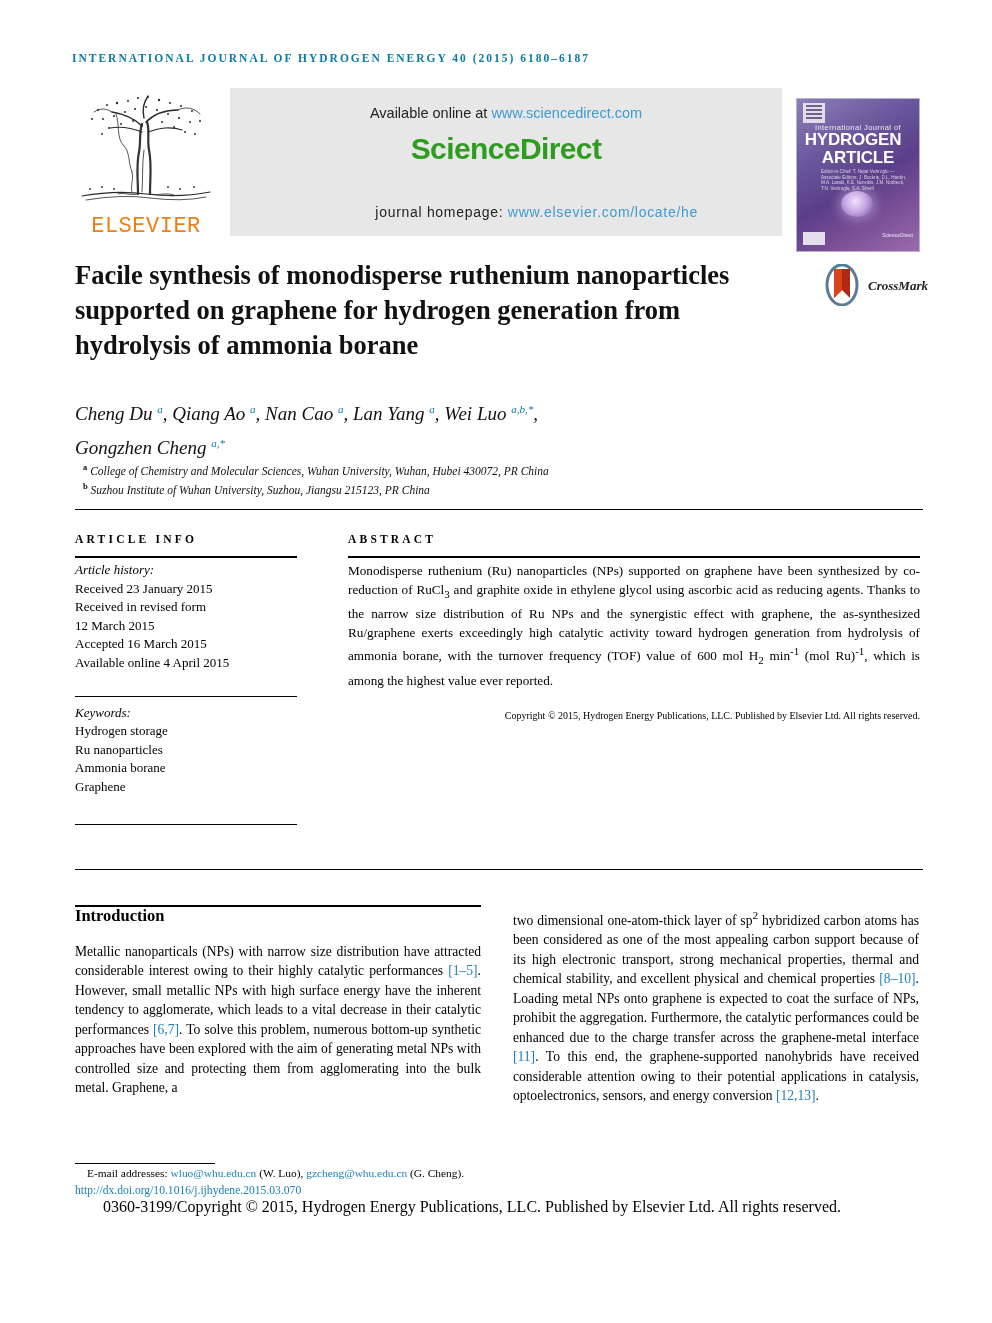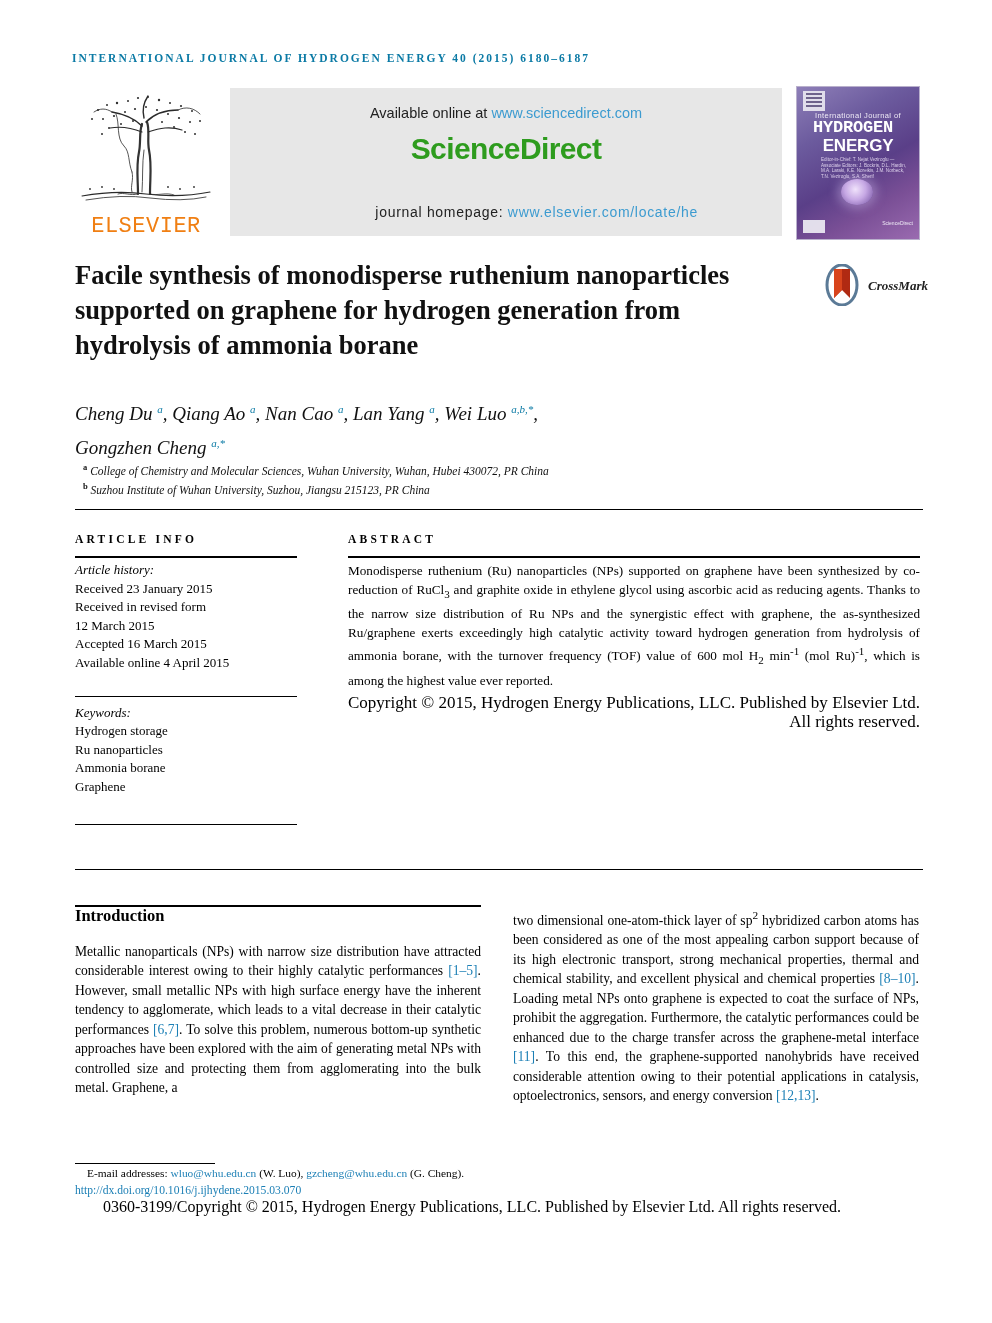--- a/index.html
+++ b/index.html
@@ -90,21 +90,21 @@
     width: 468px; text-align: right;
     font-family: "Liberation Sans", sans-serif;
     font-size: 14px;
     color: #222;
     letter-spacing: 0.7px;
   }
   .sd-line3 .url { color: #3c9bd0; }
 
   .cover {
     position: absolute;
-    right: 0; top: 0;
+    right: 0; top: 12px;
     width: 122px; height: 152px;
     background: linear-gradient(150deg,#8e7fb8 0%, #6c5b9e 28%, #5a3f88 55%, #7a4f96 75%, #9a6bb0 100%);
     border: 1px solid #b9b0cc;
     overflow: hidden;
   }
   .cover-head {
     position: absolute; left: 6px; top: 4px;
     width: 22px; height: 20px;
     background: #f2f0f6; opacity: .85;
   }
@@ -113,21 +113,21 @@
   }
   .cover-t1 {
     position: absolute; left: 0; top: 24px; width: 122px;
     text-align: center; color: #efeaf6;
     font-family: "Liberation Sans", sans-serif;
     font-size: 7.5px; letter-spacing: .4px;
   }
   .cover-t2 {
     position: absolute; left: 0; top: 32px; width: 112px;
     text-align: center; color: #ffffff;
-    font-family: Liberation Mono, monospace;
+    font-family: Liberation Sans, sans-serif;
     font-weight: bold; font-size: 17px; line-height: 17px;
     letter-spacing: -0.2px;
   }
   .cover-t3 {
     position: absolute; left: 0; top: 50px; width: 122px;
     text-align: center; color: #ffffff;
     font-family: "Liberation Sans", sans-serif;
     font-weight: bold; font-size: 17px; line-height: 17px;
     letter-spacing: -0.2px;
   }
@@ -246,23 +246,23 @@
     width: 572px;
   }
   .abs-body {
     margin-top: 16px;
     font-family: "Liberation Serif", serif;
     font-size: 13.2px;
     line-height: 19.2px;
     text-align: justify;
   }
   .abs-copy {
-    margin-top: 3px;
-    font-family: "Liberation Serif", serif;
-    font-size: 17px;
+    margin-top: 16px;
+    font-family: "Liberation Serif", serif;
+    font-size: 10px;
     line-height: 19.2px;
     text-align: justify;
     text-align-last: right;
   }
 
   
   .bodycol {
     position: absolute;
     top: 906px;
     width: 406px;
@@ -385,21 +385,21 @@
 
     <div class="cover">
       <div class="cover-head">
           <i></i>
           <i></i>
           <i></i>
           <i></i>
         </div>
       <div class="cover-t1">International Journal of</div>
       <div class="cover-t2">HYDROGEN</div>
-      <div class="cover-t3">ENERGY</div>
+      <div class="cover-t3">ARTICLE</div>
       <div class="cover-sub">Editor-in-Chief: T. Nejat Veziroglu — Associate Editors: J. Bockris, D.L. Hardin, M.A. Laraki, K.E. Noreikis, J.M. Norbeck, T.N. Veziroglu, S.A. Sherif</div>
       <div class="cover-orb"></div>
       <div class="cover-foot">
         <div class="mark"></div>
         <div class="sdw">ScienceDirect</div>
       </div>
     </div>
   </div>
 
   <div class="title">Facile synthesis of monodisperse ruthenium nanoparticles supported on graphene for hydrogen generation from hydrolysis of ammonia borane</div>

